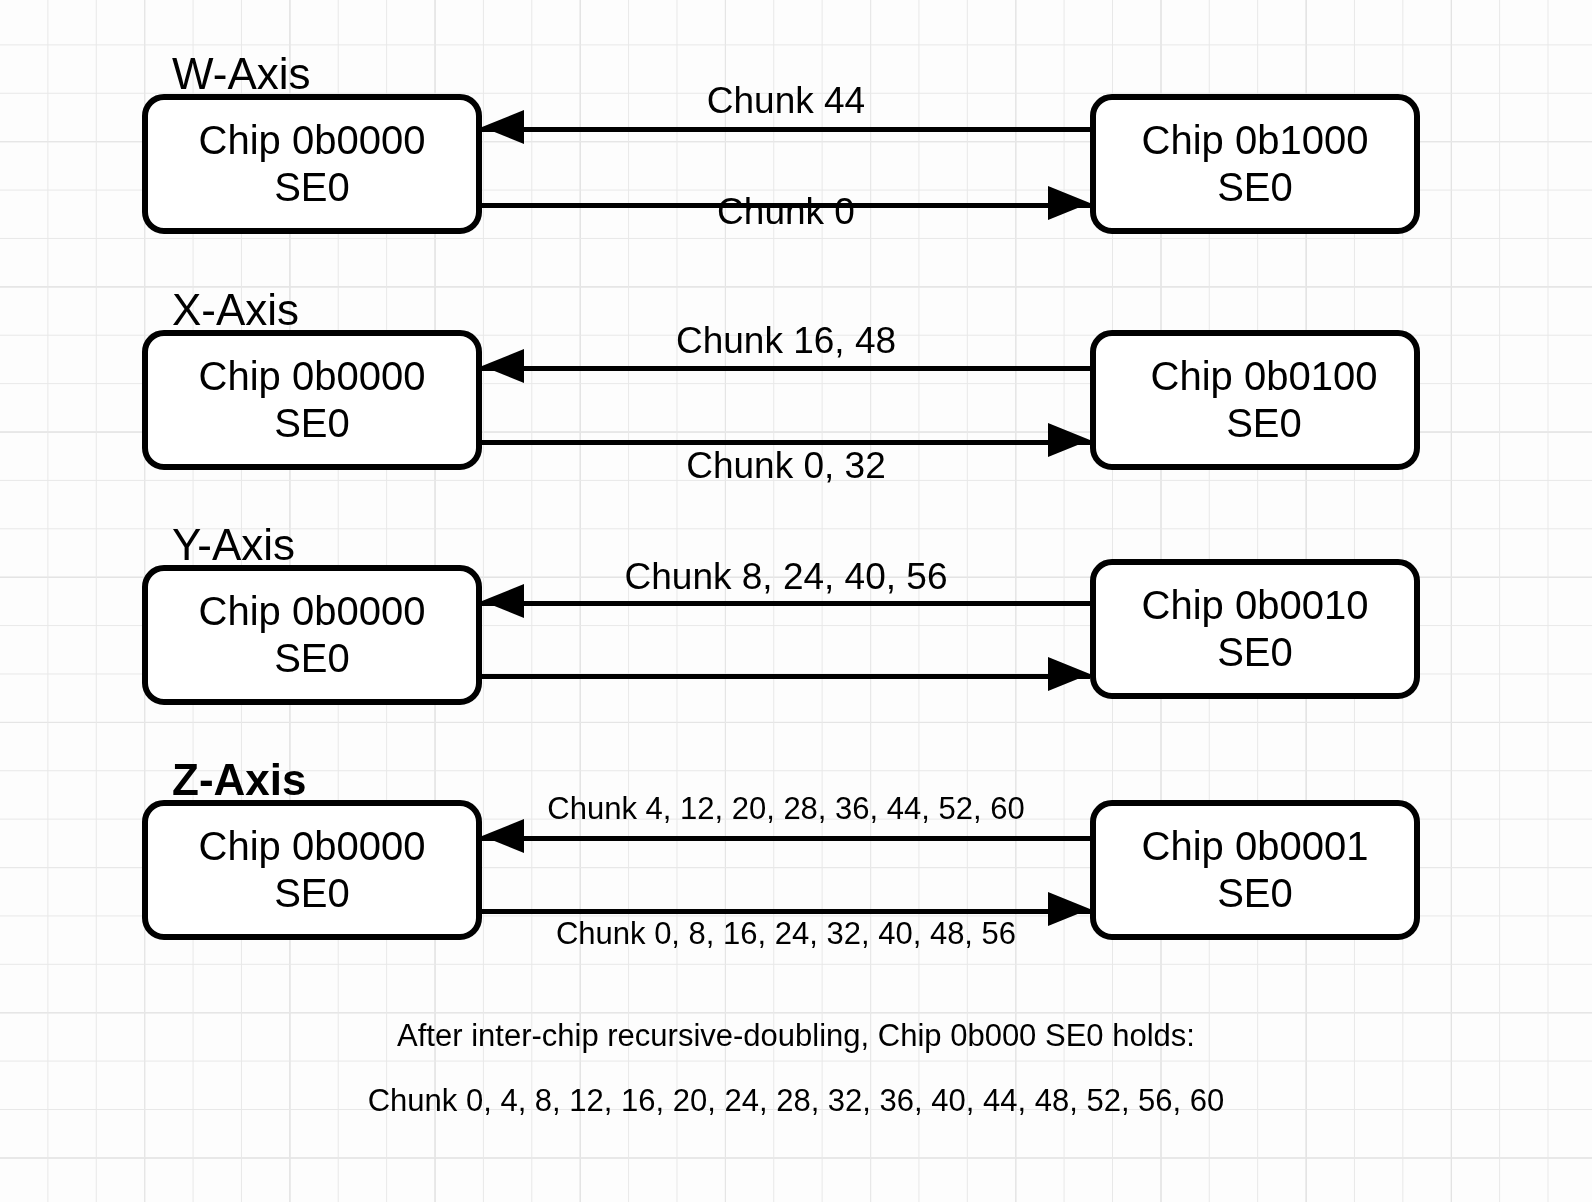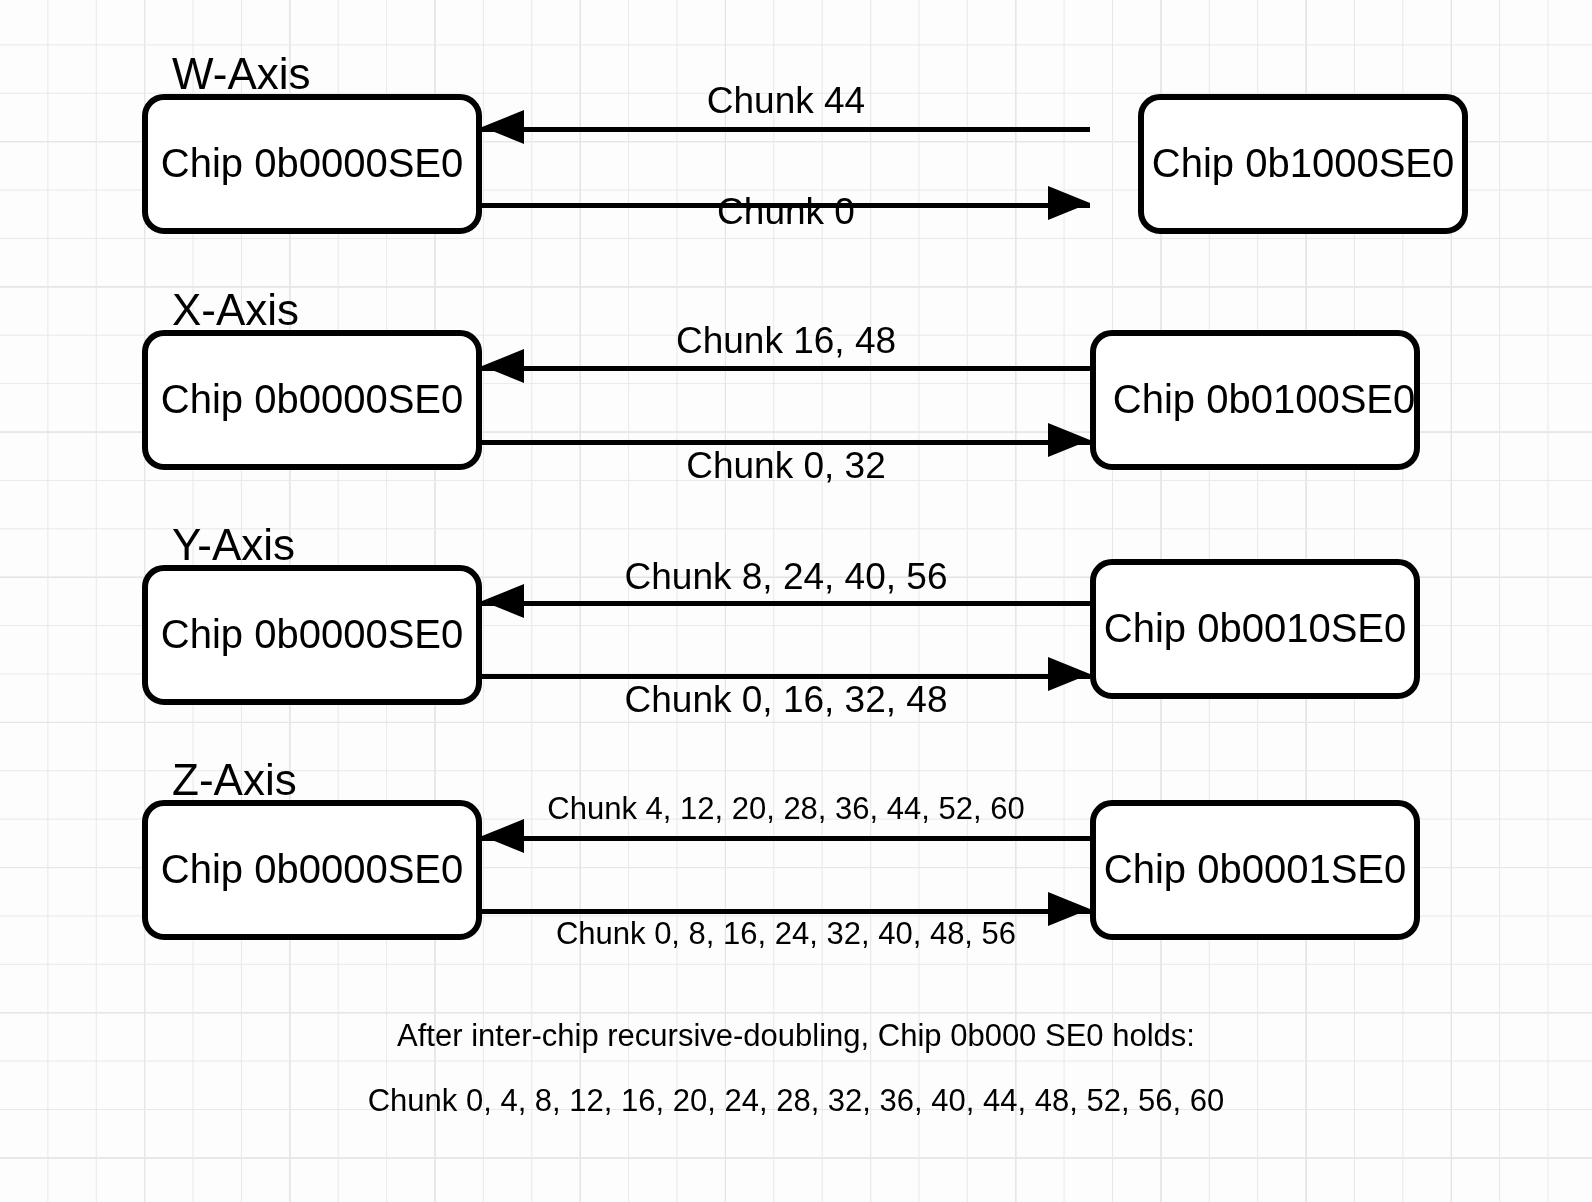--- a/index.html
+++ b/index.html
@@ -37,21 +37,21 @@
     white-space: nowrap;
   }
 
   .chip-box {
     position: absolute;
     box-sizing: border-box;
     border: 6px solid #000;
     border-radius: 22px;
     background: #ffffff;
     display: flex;
-    flex-direction: row;
+    flex-direction: column;
     align-items: center;
     justify-content: center;
     color: #000;
     z-index: 3;
   }
   .chip-box .line {
     font-size: 40px;
     line-height: 1.18;
     white-space: nowrap;
   }
@@ -107,21 +107,21 @@
 
 <div id="canvas">
 
   <div class="axis-label" style="left:172px; top:52px;">W-Axis</div>
 
   <div class="chip-box" style="left:142px; top:94px; width:340px; height:140px;">
     <div class="line">Chip 0b0000</div>
     <div class="line">SE0</div>
   </div>
 
-  <div class="chip-box" style="left:1090px; top:94px; width:330px; height:140px;margin-left:48px;">
+  <div class="chip-box" style="left:1090px; top:94px; width:330px; height:140px;">
     <div class="line">Chip 0b1000</div>
     <div class="line">SE0</div>
   </div>
 
   <div class="edge" style="left:482px; top:127px; width:608px;"></div>
   <div class="arrowhead left" style="left:482px; top:110px;"></div>
   <div class="edge-label" style="left:482px; top:82px; width:608px;">Chunk 44</div>
 
   <div class="edge" style="left:482px; top:203px; width:608px;"></div>
   <div class="arrowhead right" style="left:1048px; top:186px;"></div>
@@ -158,23 +158,22 @@
     <div class="line">Chip 0b0010</div>
     <div class="line">SE0</div>
   </div>
 
   <div class="edge" style="left:482px; top:601px; width:608px;"></div>
   <div class="arrowhead left" style="left:482px; top:584px;"></div>
   <div class="edge-label" style="left:482px; top:558px; width:608px;">Chunk 8, 24, 40, 56</div>
 
   <div class="edge" style="left:482px; top:674px; width:608px;"></div>
   <div class="arrowhead right" style="left:1048px; top:657px;"></div>
-  <div class="edge-label" style="left:482px; top:681px; width:608px;">Chunk 0, 16, 32, 48</div>
 
-  <div class="axis-label" style="left:172px; top:758px;">Z-Axis</div>
+  <div class="axis-label" style="left:172px; top:758px;font-weight:bold;">Z-Axis</div>
 
   <div class="chip-box" style="left:142px; top:800px; width:340px; height:140px;">
     <div class="line">Chip 0b0000</div>
     <div class="line">SE0</div>
   </div>
 
   <div class="chip-box" style="left:1090px; top:800px; width:330px; height:140px;">
     <div class="line">Chip 0b0001</div>
     <div class="line">SE0</div>
   </div>

